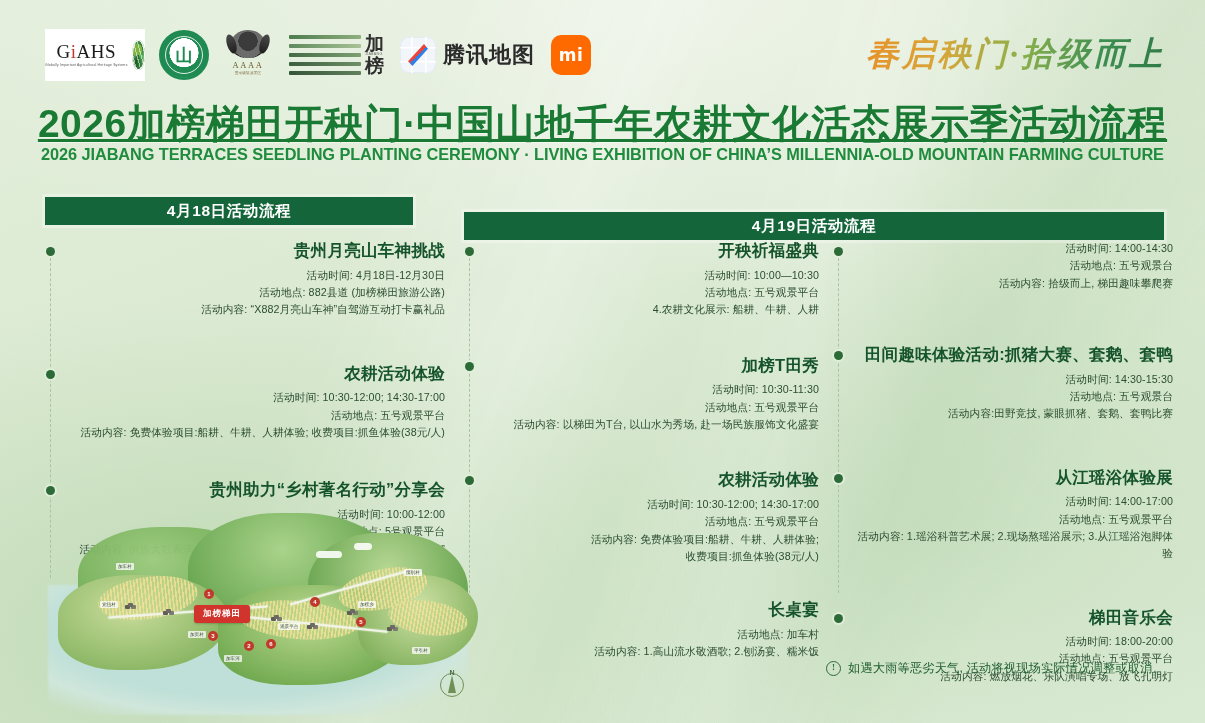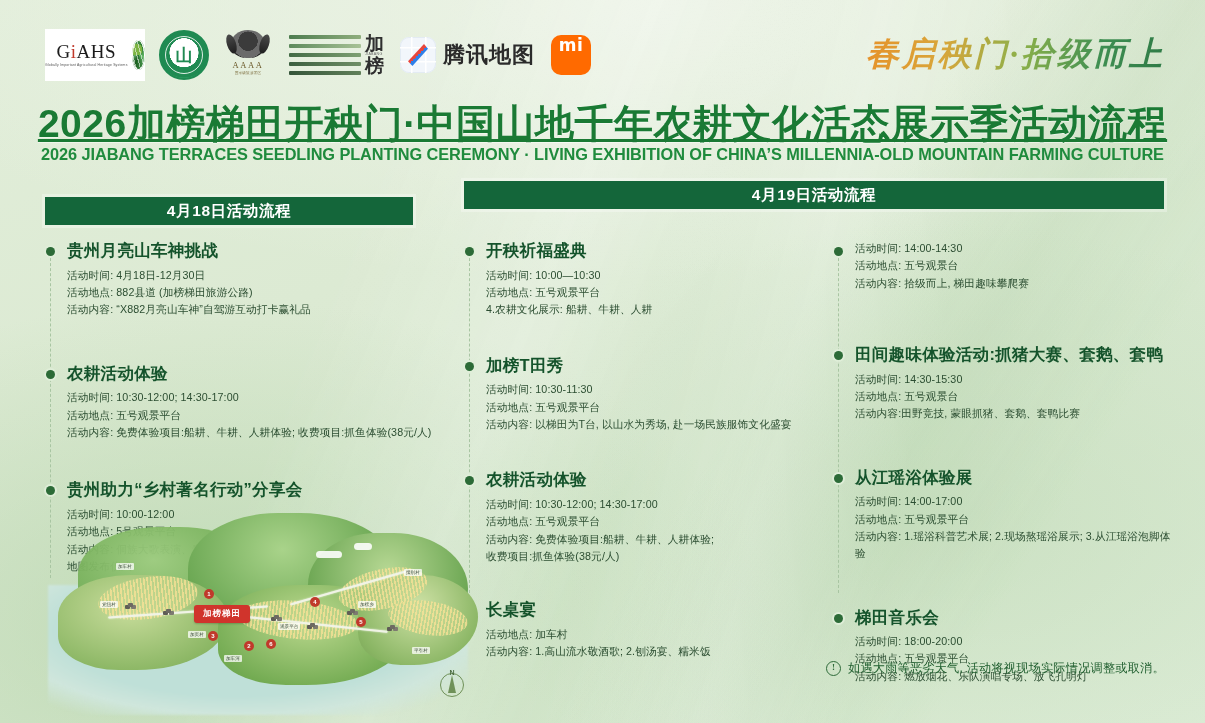--- a/index.html
+++ b/index.html
@@ -79,21 +79,21 @@
       linear-gradient(#ffffff 0 0) 0 10px/100% 1.5px no-repeat,
       linear-gradient(#ffffff 0 0) 0 24px/100% 1.5px no-repeat,
       linear-gradient(#ffffff 0 0) 11px 0/1.5px 100% no-repeat,
       linear-gradient(#ffffff 0 0) 25px 0/1.5px 100% no-repeat;}
   .tc-icon .needle{position:absolute;left:8px;top:7px;width:20px;height:22px;
     background:linear-gradient(135deg,#e8453c 0 50%, #2f7fe8 50% 100%);
     clip-path:polygon(80% 0, 100% 22%, 22% 100%, 0 78%);}
   .tc-text{font-size:22px;font-weight:bold;color:#2b2b2b;letter-spacing:1px;}
 
   .logo-mi{margin-left:16px;width:40px;height:40px;border-radius:10px;background:#ff6a00;
-    display:flex;align-items:flex-start;justify-content:center;}
+    display:flex;align-items:center;justify-content:center;}
   .mi-glyph{font-size:17px;font-weight:bold;color:#fff;letter-spacing:.5px;font-family:"DejaVu Sans",sans-serif;}
 
   .calligraphy{
     position:absolute;right:40px;top:32px;
     font-family:"Liberation Serif","DejaVu Serif",serif;
     font-size:33px;font-weight:bold;font-style:italic;letter-spacing:3px;
     background:linear-gradient(96deg,#e6922a 0%,#d8a63a 26%,#8bb04a 52%,#3f8f52 78%,#2e7a46 100%);
     -webkit-background-clip:text;background-clip:text;color:transparent;
     white-space:nowrap;
   }
@@ -115,35 +115,35 @@
 
   
   .bar{
     position:absolute;height:28px;
     background:#14663a;
     display:flex;align-items:center;justify-content:center;
     box-shadow:0 0 0 3px rgba(255,255,255,.30);
   }
   .bar span{color:#fff;font-size:15.5px;font-weight:bold;letter-spacing:.6px;}
   #bar-18{left:45px;top:197px;width:368px;}
-  #bar-19{left:464px;top:181px;width:700px;}
+  #bar-19{left:464px;top:212px;width:700px;}
 
   
   .col{position:absolute;top:240px;}
   #col-1{left:45px;width:400px;}
   #col-2{left:464px;width:355px;}
   #col-3{left:833px;width:340px;}
 
   .col .rail{position:absolute;left:5px;top:8px;bottom:0;width:0;
     border-left:1px dashed #a8c5a2;}
   #col-1 .rail{height:330px;}
   #col-2 .rail{height:345px;}
   #col-3 .rail{height:345px;}
 
-  .event{position:relative;padding-left:22px;margin-bottom:22px;}
+  .event{position:relative;padding-left:22px;margin-bottom:22px;text-align:right;}
   .event .dot{
     position:absolute;left:1px;top:7px;width:9px;height:9px;border-radius:50%;
     background:#2c6b37;box-shadow:0 0 0 2px rgba(224,238,217,.9);
   }
   .ev-title{font-size:16.5px;font-weight:bold;color:#14532b;letter-spacing:.3px;line-height:1.25;margin-bottom:6px;}
   .ev-line{font-size:10.7px;color:#2b4d31;line-height:1.62;letter-spacing:.1px;}
 
   
   #col-1 .event:nth-child(2){margin-bottom:44px;}
   #col-1 .event:nth-child(3){margin-bottom:38px;}

